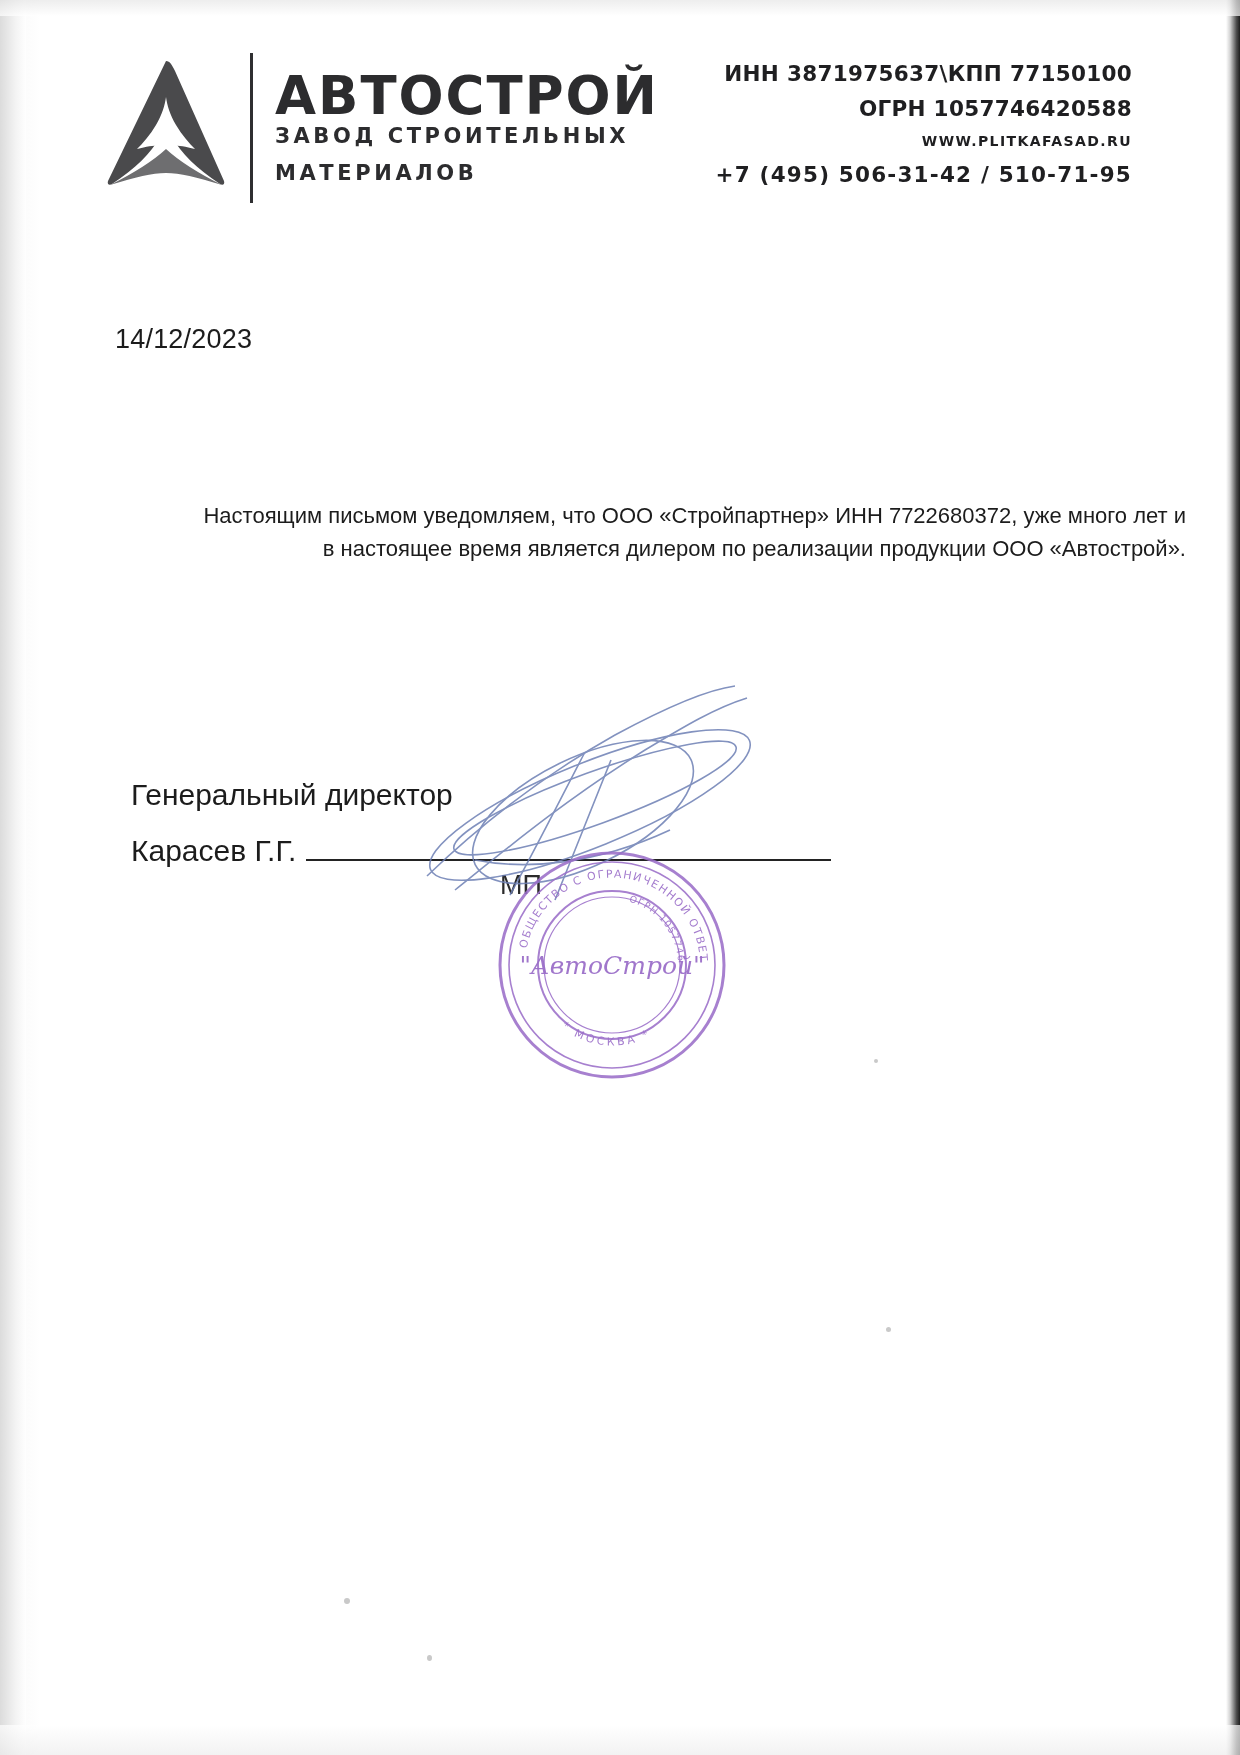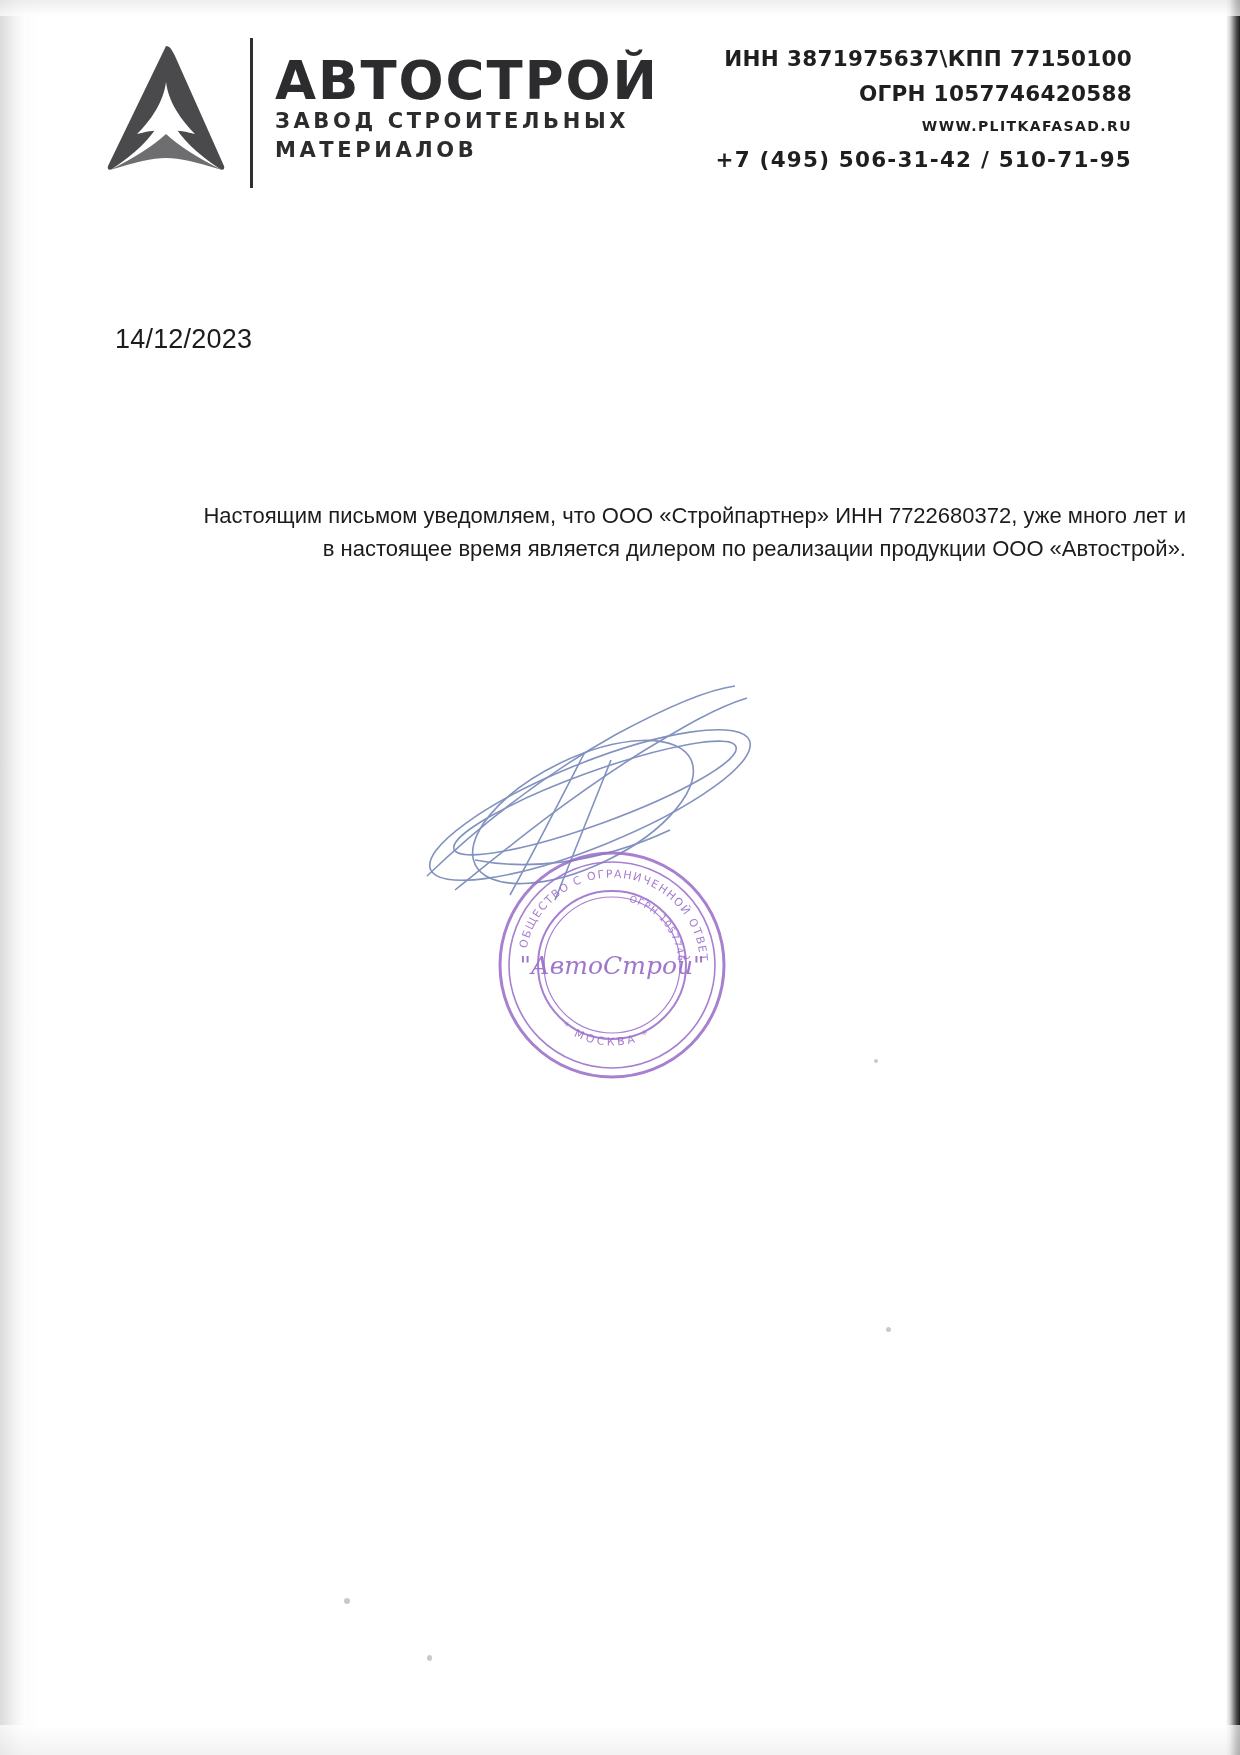--- a/index.html
+++ b/index.html
@@ -49,21 +49,21 @@
     position: absolute;
     left: 0; bottom: 0;
     width: 100%; height: 30px;
     background: linear-gradient(0deg, #ededed 0%, #ffffff 100%);
     opacity: .7;
   }
 
   
   #letterhead {
     position: absolute;
-    left: 0; top: 0;
+    left: 0; top: 15px;
     width: 1140px; height: 215px;
   }
   #logo-block {
     position: absolute;
     left: 96px; top: 38px;
     display: flex;
     align-items: flex-start;
   }
   #logo-mark {
     width: 140px;
@@ -229,37 +229,45 @@
     <div id="logo-block">
       <svg id="logo-mark" viewBox="0 0 140 140">
         <path d="M70 8 C74 8 76 12 79 18 L128 128 C129 131 127 133 124 131 C101 116 85 100 76 84 C73 78 71 72 70 66 C69 72 67 78 64 84 C55 100 39 116 16 131 C13 133 11 131 12 128 Z" fill="#4a4a4c"></path>
         <path d="M70 44 C71 52 74 62 80 72 C86 82 93 90 99 96 C85 92 76 92 70 93 C64 92 55 92 41 96 C47 90 54 82 60 72 C66 62 69 52 70 44 Z" fill="#ffffff"></path>
         <path d="M14 132 C38 120 57 108 70 96 C83 108 102 120 126 132 C100 124 84 120 70 120 C56 120 40 124 14 132 Z" fill="#6e6e70"></path>
       </svg>
       <div id="logo-divider"></div>
       <div id="logo-text">
         <div class="brand-main">АВТОСТРОЙ</div>
         <div class="brand-sub">ЗАВОД СТРОИТЕЛЬНЫХ</div>
-        <div class="brand-sub" style="margin-top:2px;">МАТЕРИАЛОВ</div>
+        <div class="brand-sub" style="margin-top:10px;">МАТЕРИАЛОВ</div>
       </div>
     </div>
 
     <div id="contacts-block">
       <div class="contact-line">ИНН 3871975637\КПП 77150100</div>
       <div class="contact-line">ОГРН 1057746420588</div>
       <div class="contact-site">WWW.PLITKAFASAD.RU</div>
       <div class="contact-phone">+7 (495) 506-31-42 / 510-71-95</div>
     </div>
 
   </header>
 
   <div id="doc-date">14/12/2023</div>
 
   <p id="body-paragraph">Настоящим письмом уведомляем, что ООО «Стройпартнер» ИНН 7722680372, уже много лет и в настоящее время является дилером по реализации продукции ООО «Автострой».</p>
 
+  <div id="signature-block">
+    <div id="signer-title">Генеральный директор</div>
+    <div id="signer-row">
+      <span id="signer-name">Карасев Г.Г.</span>
+      <span id="signature-line"></span>
+    </div>
+    <div id="stamp-label">МП</div>
+  </div>
 
   <svg id="signature-scribble" viewBox="0 0 380 260">
     <g fill="none" stroke="#6d7fb4" stroke-width="1.6" opacity="0.85">
       <ellipse cx="175" cy="125" rx="172" ry="42" transform="rotate(-22 175 125)"></ellipse>
       <ellipse cx="180" cy="118" rx="150" ry="26" transform="rotate(-20 180 118)"></ellipse>
       <ellipse cx="168" cy="132" rx="120" ry="54" transform="rotate(-26 168 132)"></ellipse>
       <path d="M12 196 C60 150 120 100 200 55 C250 28 290 10 320 6"></path>
       <path d="M40 210 C90 170 150 120 230 70 C270 46 300 28 332 18"></path>
       <path d="M95 215 C120 170 145 120 170 72"></path>
       <path d="M140 220 C158 175 178 125 196 80"></path>

